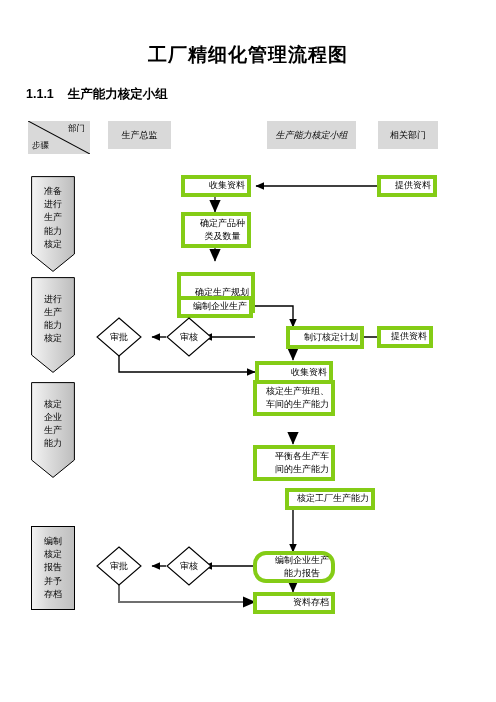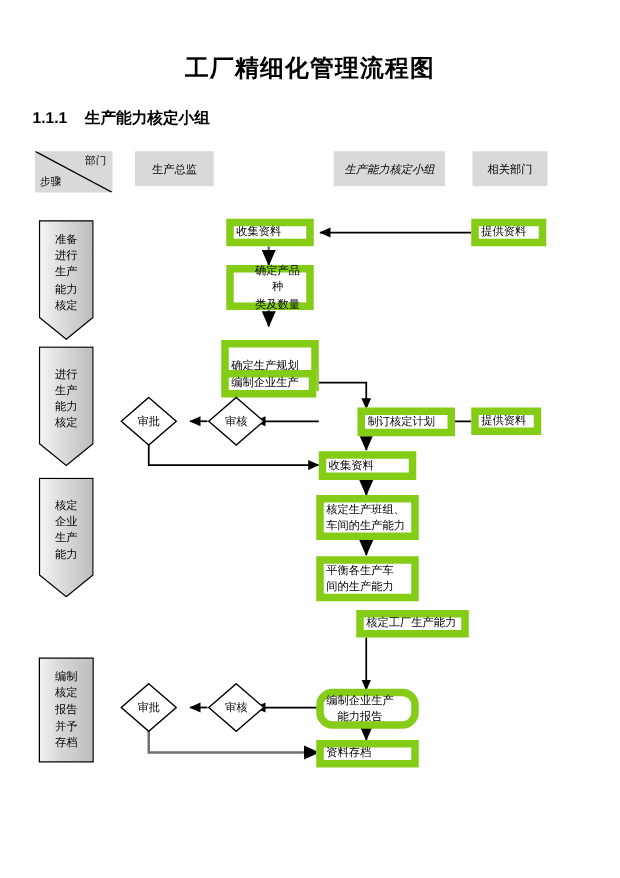--- a/index.html
+++ b/index.html
@@ -74,27 +74,27 @@
   .chev .txt{
     position:relative;z-index:2;
     width:100%;
     padding-bottom:12px;
   }
   .chev.plain .txt{padding-bottom:0;}
 
   
   .node{
     position:absolute;
-    border:6px solid #84cc16;
+    border:4px solid #84cc16;
     background:#fff;
     box-sizing:border-box;
     font-size:9px;
     line-height:1.45;
     text-align:center;
-    display:flex;align-items:center;justify-content:flex-start;
+    display:flex;align-items:center;justify-content:flex-end;
   }
   .node .inner{padding:0 2px;}
 
   .dmd{
     position:absolute;
   }
   .dmd svg{position:absolute;left:0;top:0;}
   .dmd .dtxt{
     position:absolute;left:0;top:0;width:100%;height:100%;
     display:flex;align-items:center;justify-content:center;
@@ -256,21 +256,21 @@
   </div>
 
   <div class="node" style="left:255px;top:326px;width:78px;height:23px;margin-left:31px;">
     <span class="inner" style="white-space:pre-line;">制订核定计划</span>
   </div>
 
   <div class="node" style="left:255px;top:361px;width:78px;height:23px;">
     <span class="inner" style="white-space:pre-line;">收集资料</span>
   </div>
 
-  <div class="node" style="left:253px;top:396px;width:82px;height:36px;">
+  <div class="node" style="left:253px;top:380px;width:82px;height:36px;">
     <span class="inner" style="white-space:pre-line;">核定生产班组、
 车间的生产能力</span>
   </div>
 
   <div class="node" style="left:253px;top:445px;width:82px;height:36px;">
     <span class="inner" style="white-space:pre-line;">平衡各生产车
 间的生产能力</span>
   </div>
 
   <div class="node" style="left:249px;top:488px;width:90px;height:22px;margin-left:36px;">

